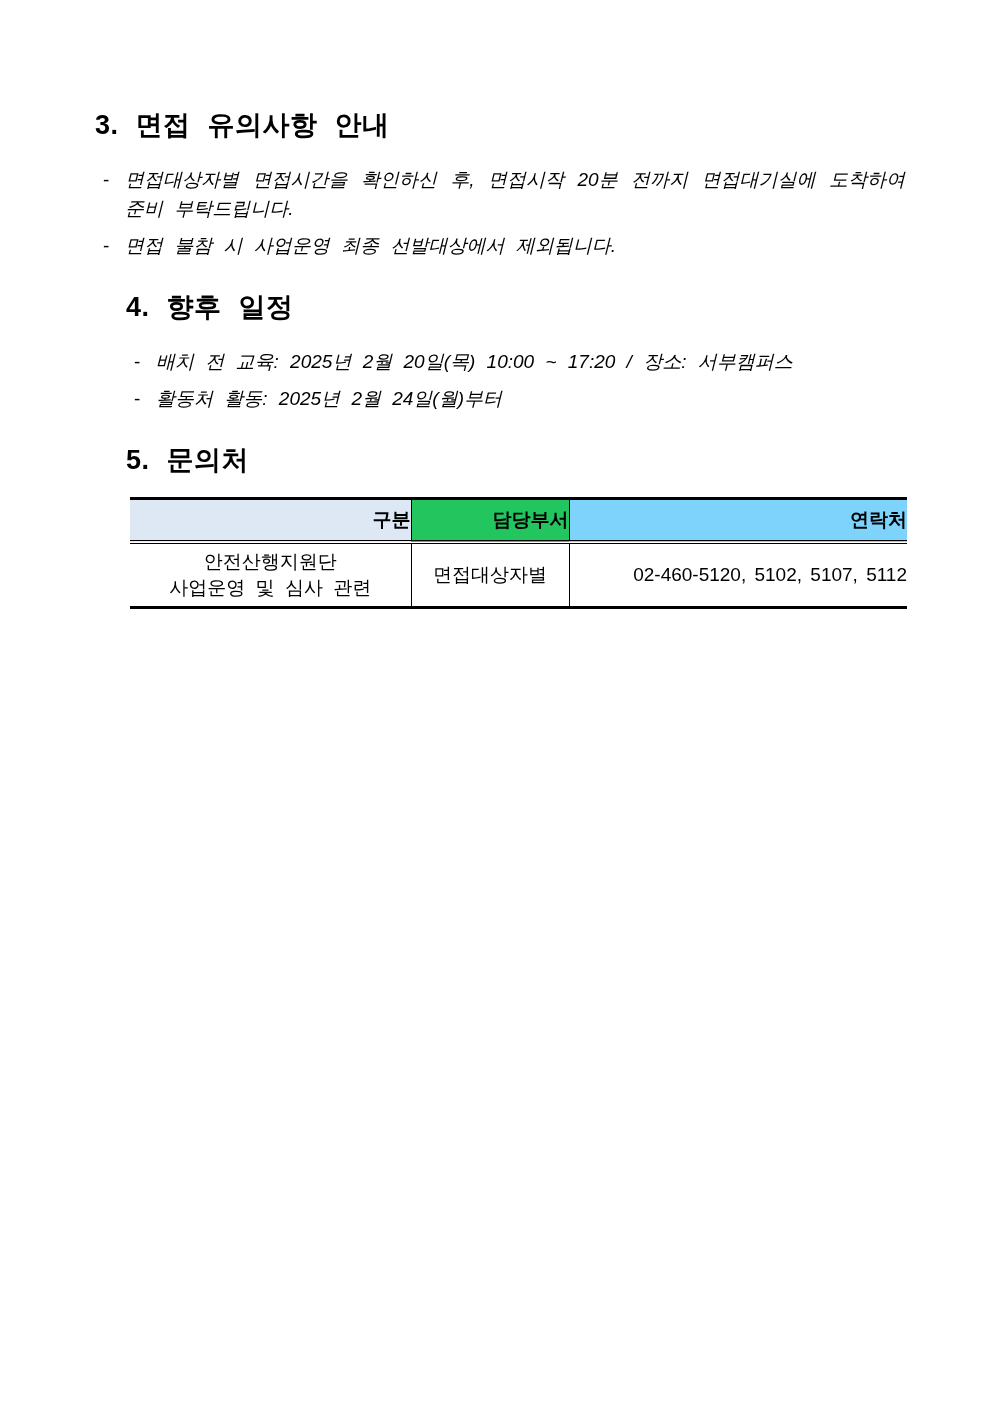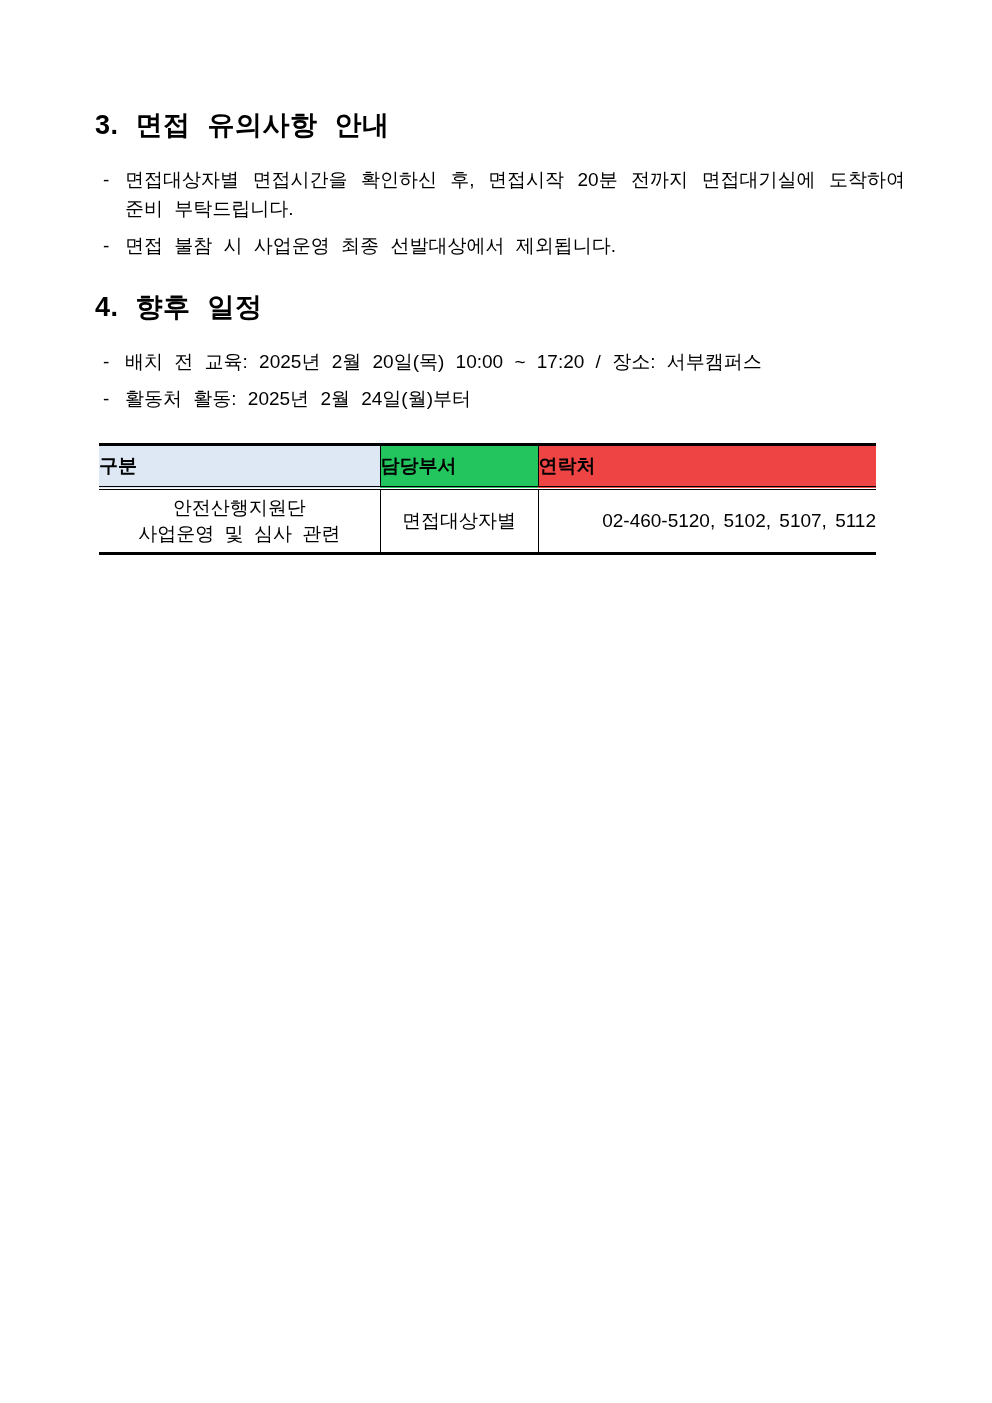--- a/index.html
+++ b/index.html
@@ -12,21 +12,21 @@
     width: 992px;
     height: 1403px;
     background: #ffffff;
     color: #000000;
     font-family: "Liberation Sans", "DejaVu Sans", sans-serif;
     box-sizing: border-box;
     padding: 108px 87px 0 95px;
     overflow: hidden;
   }
   .section { margin: 0; }
-  .section + .section { margin-top: 30px; }
+  .section + .section { margin-top: 30px; margin-left: 31px; }
   .heading {
     margin: 0;
     font-size: 27px;
     line-height: 34px;
     font-weight: bold;
     word-spacing: 9px;
     letter-spacing: 0.5px;
     color: #000000;
   }
   .bullets { margin-top: 23px; }
@@ -39,39 +39,40 @@
   }
   .bullet + .bullet { margin-top: 8px; }
   .bullet .dash {
     flex: none;
     width: 22px;
   }
   .bullet .btext {
     flex: 1;
     text-align: justify;
     word-break: break-all;
+    font-style: italic;
   }
   
   .contact-table {
     margin-top: 20px;
     margin-left: 4px;
     width: 777px;
     border-collapse: collapse;
     table-layout: fixed;
     font-size: 19px;
     border-top: 3px solid #000000;
     border-bottom: 3px solid #000000;
   }
   .contact-table col.c1 { width: 281px; }
   .contact-table col.c2 { width: 158px; }
   .contact-table col.c3 { width: 338px; }
   .contact-table th {
     height: 40px;
     font-weight: bold;
-    text-align: left;
+    text-align: right;
     vertical-align: middle;
     border-bottom: 4px double #000000;
     padding: 0;
     word-spacing: 2px;
   }
   .contact-table th + th,
   .contact-table td + td {
     border-left: 1px solid #000000;
   }
   .contact-table td {
@@ -115,32 +116,33 @@
         <span class="btext">배치 전 교육: 2025년 2월 20일(목) 10:00 ~ 17:20 / 장소: 서부캠퍼스</span>
       </div>
       <div class="bullet">
         <span class="dash">-</span>
         <span class="btext">활동처 활동: 2025년 2월 24일(월)부터</span>
       </div>
     </div>
   </div>
 
   <div class="section">
+    <h2 class="heading">5. 문의처</h2>
 
     <table class="contact-table">
       <colgroup>
         <col class="c1">
           <col class="c2">
           <col class="c3">
       </colgroup>
       <thead>
         <tr>
           <th style="background-color: rgb(221, 232, 244);">구분</th>
           <th style="background-color: #22c55e; font-family: Liberation Mono, monospace;">담당부서</th>
-          <th style="background-color: #ef4444;">연락처</th>
+          <th style="background-color: #7dd3fc;">연락처</th>
         </tr>
       </thead>
       <tbody>
         <tr>
           <td>
             <div>안전산행지원단</div>
             <div>사업운영 및 심사 관련</div>
           </td>
           <td>면접대상자별</td>
           <td class="contact-cell">02-460-5120, 5102, 5107, 5112</td>

